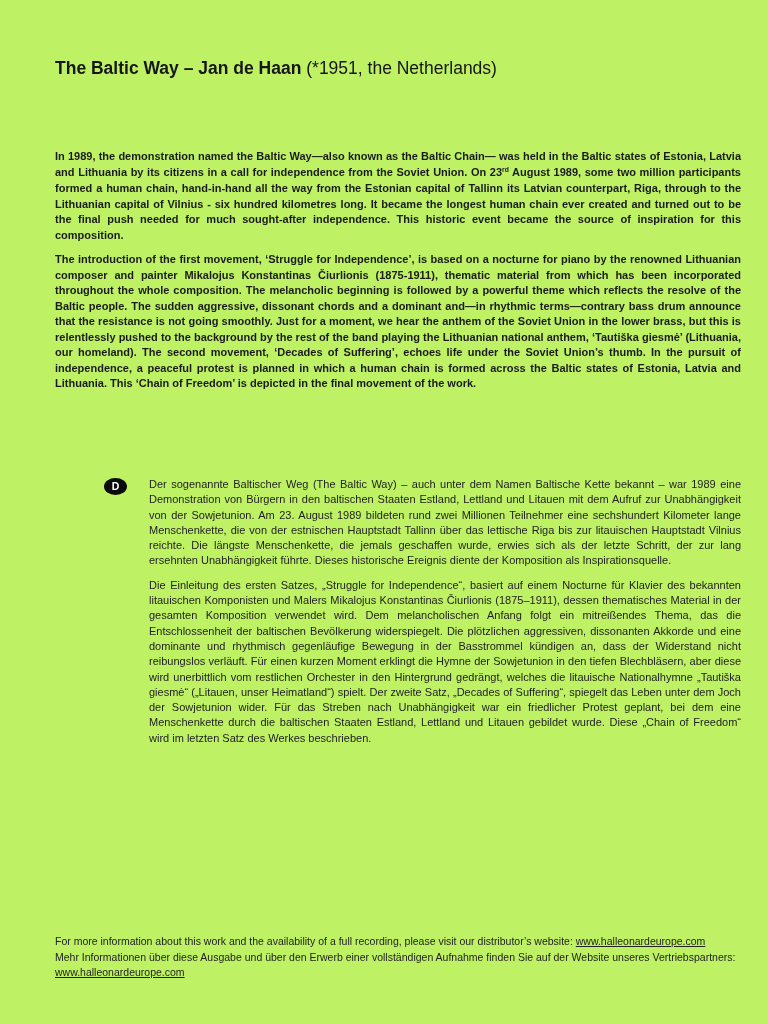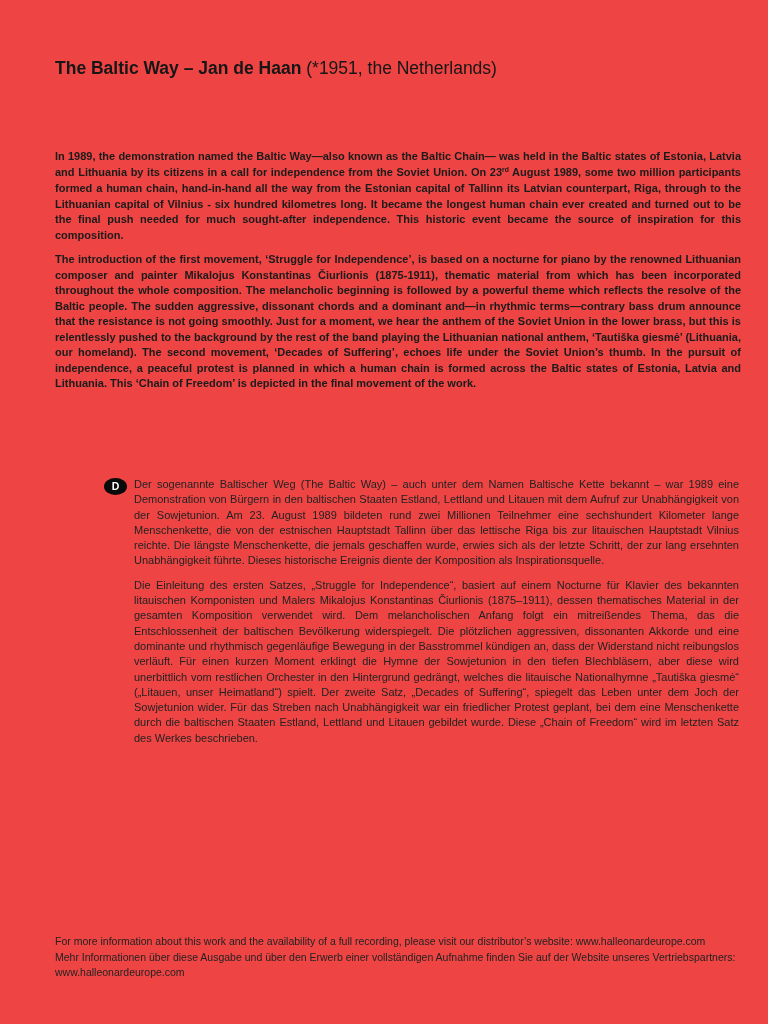--- a/index.html
+++ b/index.html
@@ -4,21 +4,21 @@
 <style>
   html, body {
     margin: 0;
     padding: 0;
     background: #ffffff;
   }
   .page {
     position: relative;
     width: 768px;
     height: 1024px;
-    background: #ef4444;
+    background: #bef264;
     overflow: hidden;
     font-family: "Liberation Sans", sans-serif;
     color: #1c1c1c;
   }
   .title {
     position: absolute;
     left: 55px;
     top: 56px;
     margin: 0;
     font-size: 17.5px;
@@ -59,21 +59,21 @@
     margin-top: 1px;
     background: #0a0a0a;
     color: #ffffff;
     border-radius: 50%;
     text-align: center;
     font-size: 10.5px;
     line-height: 17px;
     font-weight: 700;
   }
   .note-de .de-text {
-    margin-left: 7px;
+    margin-left: 22px;
     width: 605px;
   }
   .note-de p {
     margin: 0 0 9px 0;
     font-size: 11px;
     line-height: 15.3px;
     font-weight: 400;
     text-align: justify;
     color: #222222;
   }
@@ -88,20 +88,21 @@
     left: 55px;
     top: 934px;
     width: 686px;
     font-size: 10.5px;
     line-height: 15.5px;
     font-weight: 400;
     color: #222222;
   }
   .footer a {
     color: #222222;
+    text-decoration: underline;
     cursor: pointer;
   }
 </style>
 </head>
 <body>
 
 <div class="page">
 
   <h1 class="title">
     <span class="title-main">The Baltic Way – Jan de Haan</span><span class="title-suffix"> (*1951, the Netherlands)</span>

